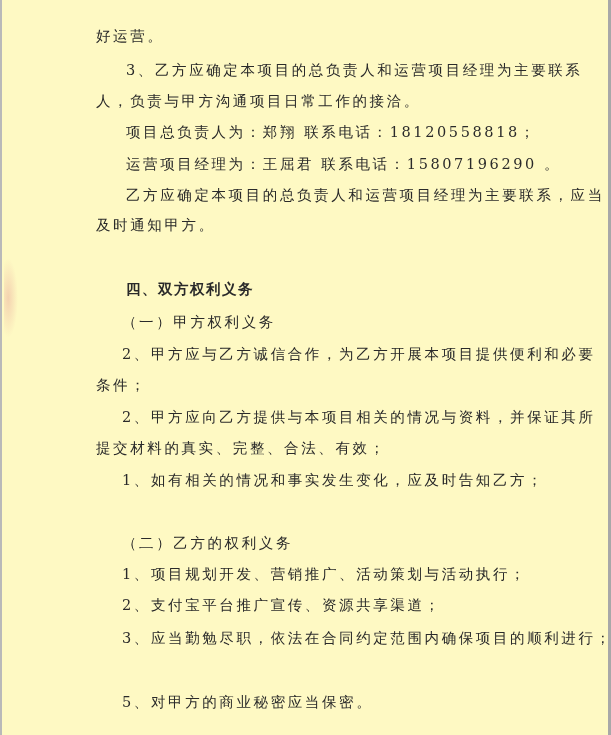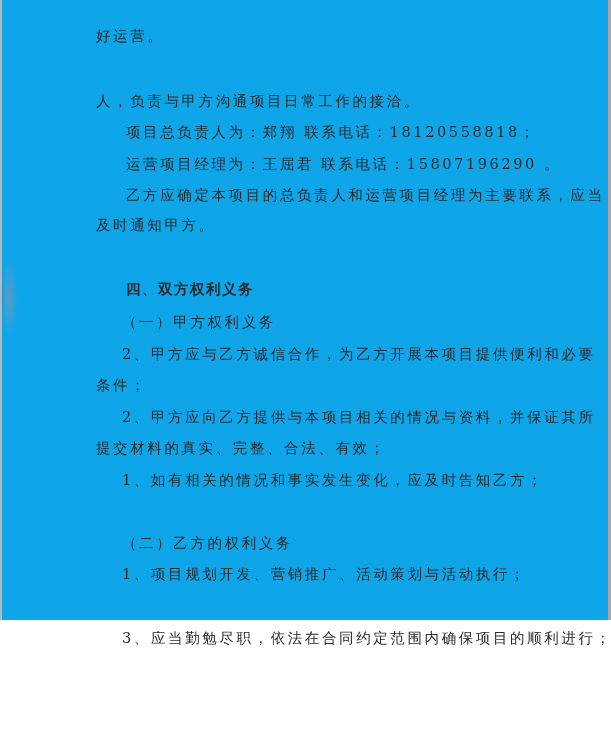--- a/index.html
+++ b/index.html
@@ -4,22 +4,22 @@
 <style>
   html, body { margin:0; padding:0; }
   body {
     width:611px; height:735px; overflow:hidden;
     background:#ffffff;
     font-family: "DejaVu Serif", "Liberation Serif", serif;
     color:#2a2a2a;
     position:relative;
   }
   .page {
-    position:absolute; left:0; top:0; width:611px; height:620px;
-    background:#0ea5e9;
+    position:absolute; left:0; top:0; width:611px; height:735px;
+    background:#fef9c3;
     box-sizing:border-box;
     border-left:2px solid #b9b9b9;
     border-right:3px solid #a8a8a8;
   }
   .stamp {
     position:absolute; left:2px; top:258px; width:14px; height:80px;
     background: radial-gradient(ellipse at 30% 50%, rgba(225,140,140,0.35), rgba(255,255,255,0) 70%);
   }
   .line {
     position:absolute; white-space:nowrap;
@@ -27,31 +27,34 @@
   }
   .bold { font-weight:bold; letter-spacing:1.5px; }
 </style>
 </head>
 <body>
 
 <div class="page">
   <div class="stamp"></div>
 
   <div class="line" style="left:94px; top:26px;">好运营。</div>
+  <div class="line" style="left:124px; top:60px;">3、乙方应确定本项目的总负责人和运营项目经理为主要联系</div>
   <div class="line" style="left:94px; top:91px;">人，负责与甲方沟通项目日常工作的接洽。</div>
   <div class="line" style="left:124px; top:122px;text-align:center;">项目总负责人为：郑翔      联系电话：18120558818；</div>
   <div class="line" style="left:124px; top:154px;">运营项目经理为：王屈君   联系电话：15807196290 。</div>
   <div class="line" style="left:124px; top:185px;">乙方应确定本项目的总负责人和运营项目经理为主要联系，应当</div>
   <div class="line" style="left:94px; top:215px;">及时通知甲方。</div>
 
   <div class="line" style="left:120px; top:312px;">（一）甲方权利义务</div>
 
   <div class="line bold" style="left:124px; top:279px;">四、双方权利义务</div>
   <div class="line" style="left:120px; top:344px;">2、甲方应与乙方诚信合作，为乙方开展本项目提供便利和必要</div>
   <div class="line" style="left:94px; top:375px;">条件；</div>
   <div class="line" style="left:120px; top:407px;">2、甲方应向乙方提供与本项目相关的情况与资料，并保证其所</div>
   <div class="line" style="left:94px; top:438px;">提交材料的真实、完整、合法、有效；</div>
   <div class="line" style="left:120px; top:470px;">1、如有相关的情况和事实发生变化，应及时告知乙方；</div>
 
   <div class="line" style="left:120px; top:533px;">（二）乙方的权利义务</div>
   <div class="line" style="left:120px; top:564px;">1、项目规划开发、营销推广、活动策划与活动执行；</div>
+  <div class="line" style="left:120px; top:595px;">2、支付宝平台推广宣传、资源共享渠道；</div>
   <div class="line" style="left:120px; top:628px;">3、应当勤勉尽职，依法在合同约定范围内确保项目的顺利进行；</div>
+  <div class="line" style="left:120px; top:692px;">5、对甲方的商业秘密应当保密。</div>
 </div>
 
 </body></html>

